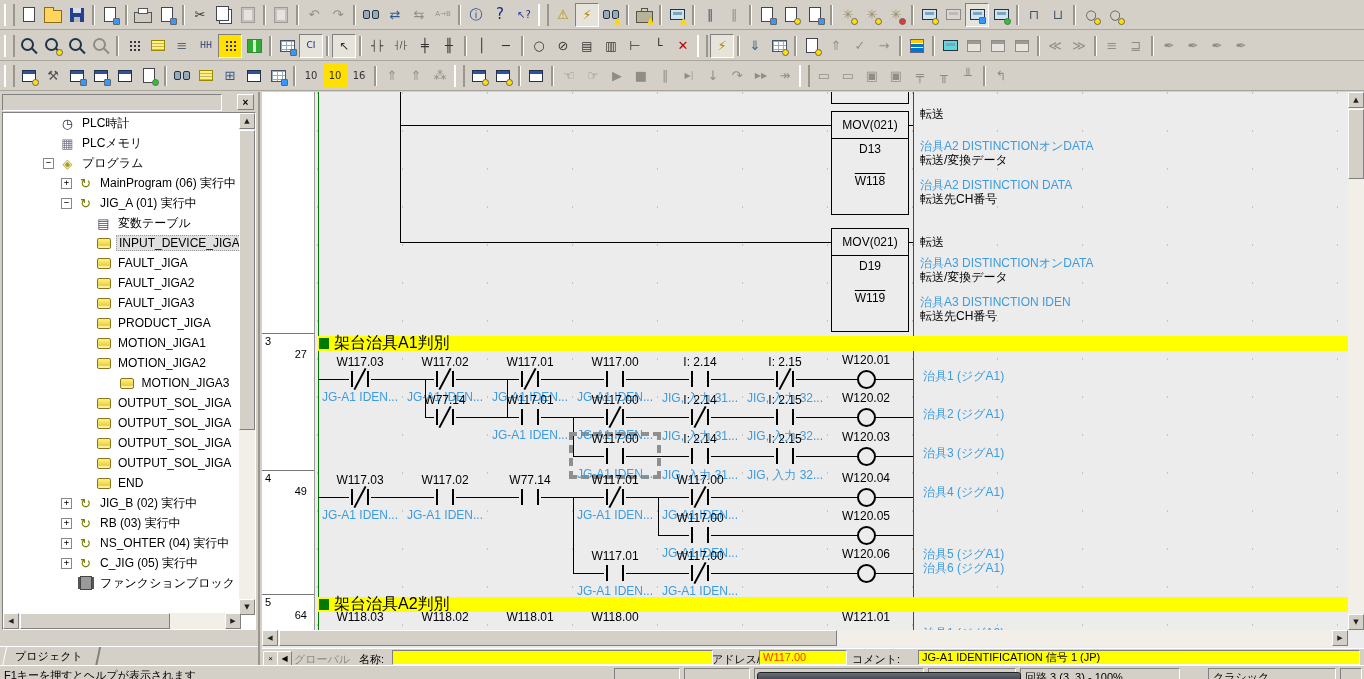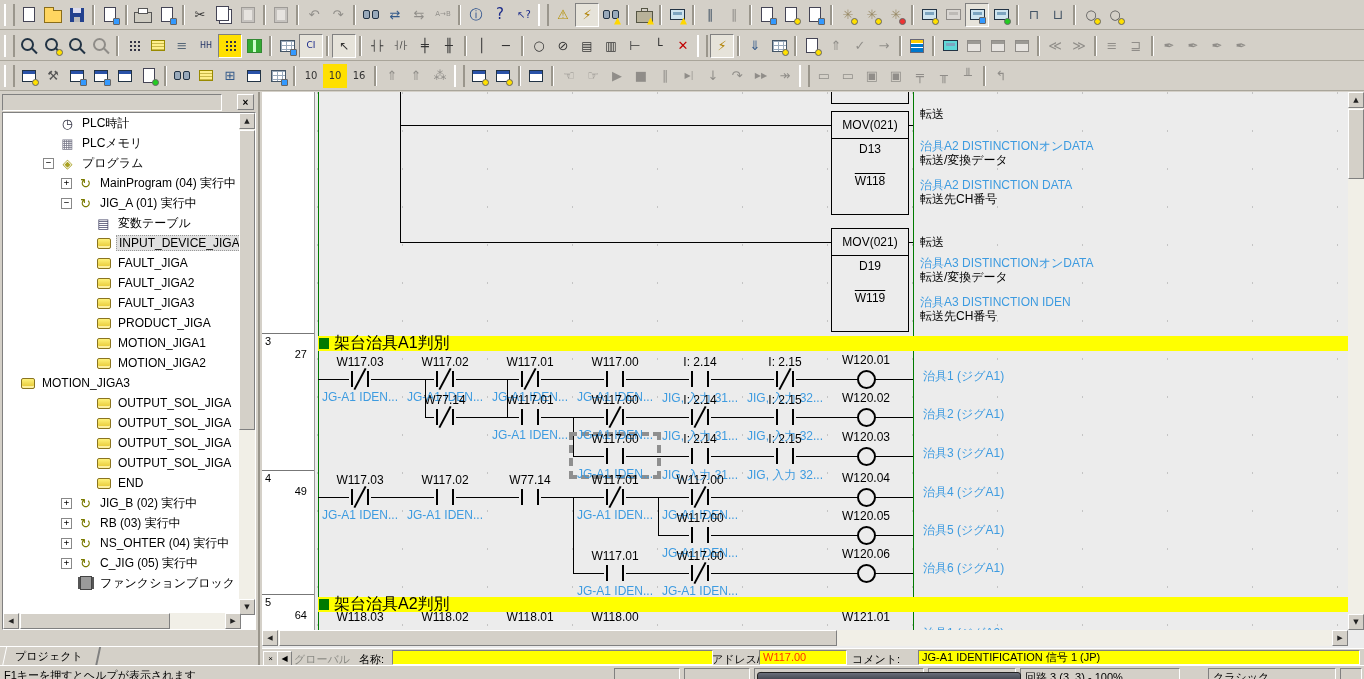--- a/index.html
+++ b/index.html
@@ -586,21 +586,21 @@
             <div class="tlabel">PLCメモリ</div>
           </div>
           <div class="trow" style="padding-left: 40px;">
             <div class="exp">−</div>
             <div class="ti" style="color: rgb(168, 160, 32);">◈</div>
             <div class="tlabel">プログラム</div>
           </div>
           <div class="trow" style="padding-left: 58px;">
             <div class="exp">+</div>
             <div class="ti" style="color: rgb(122, 122, 0);">↻</div>
-            <div class="tlabel">MainProgram (04) 実行中</div>
+            <div class="tlabel">MainProgram (06) 実行中</div>
           </div>
           <div class="trow" style="padding-left: 58px;">
             <div class="exp">−</div>
             <div class="ti" style="color: rgb(122, 122, 0);">↻</div>
             <div class="tlabel">JIG_A (01) 実行中</div>
           </div>
           <div class="trow" style="padding-left: 76px;">
             <div class="expsp"></div>
             <div class="ti" style="color: rgb(68, 68, 102);">▤</div>
             <div class="tlabel">変数テーブル</div>
@@ -647,21 +647,21 @@
             </div>
             <div class="tlabel">MOTION_JIGA1</div>
           </div>
           <div class="trow" style="padding-left: 76px;">
             <div class="expsp"></div>
             <div class="ti">
               <div class="ti-sec"></div>
             </div>
             <div class="tlabel">MOTION_JIGA2</div>
           </div>
-          <div class="trow" style="">
+          <div class="trow" style="padding-left: 76px; justify-content: center;">
             <div class="expsp"></div>
             <div class="ti">
               <div class="ti-sec"></div>
             </div>
             <div class="tlabel">MOTION_JIGA3</div>
           </div>
           <div class="trow" style="padding-left: 76px;">
             <div class="expsp"></div>
             <div class="ti">
               <div class="ti-sec"></div>
@@ -934,21 +934,21 @@
         <div class="rcom k" style="left: 605px; top: 99px;">転送先CH番号</div>
         <div class="rcom k" style="left: 605px; top: 142px;">転送</div>
         <div class="rcom b" style="left: 605px; top: 163px;">治具A3 DISTINCTIONオンDATA</div>
         <div class="rcom k" style="left: 605px; top: 177px;">転送/変換データ</div>
         <div class="rcom b" style="left: 605px; top: 202px;">治具A3 DISTINCTION IDEN</div>
         <div class="rcom k" style="left: 605px; top: 216px;">転送先CH番号</div>
         <div class="rcom b" style="left: 608px; top: 276px;">治具1 (ジグA1)</div>
         <div class="rcom b" style="left: 608px; top: 314px;">治具2 (ジグA1)</div>
         <div class="rcom b" style="left: 608px; top: 353px;">治具3 (ジグA1)</div>
         <div class="rcom b" style="left: 608px; top: 392px;">治具4 (ジグA1)</div>
-        <div class="rcom b" style="left: 608px; top: 430px;">治具5 (ジグA1)</div>
+        <div class="rcom b" style="left: 608px; top: 454px;">治具5 (ジグA1)</div>
         <div class="rcom b" style="left: 608px; top: 468px;">治具6 (ジグA1)</div>
         <div class="rcom b" style="left: 608px; top: 533px;">治具1 (ジグA2)</div>
       </div>
     <div class="numcol" id="numcol">
         <div class="numcell" style="top: 241px; height: 137px;">
           <div class="rnum">3</div>
           <div class="rstep">27</div>
         </div>
         <div class="numcell" style="top: 378px; height: 124px;">
           <div class="rnum">4</div>

